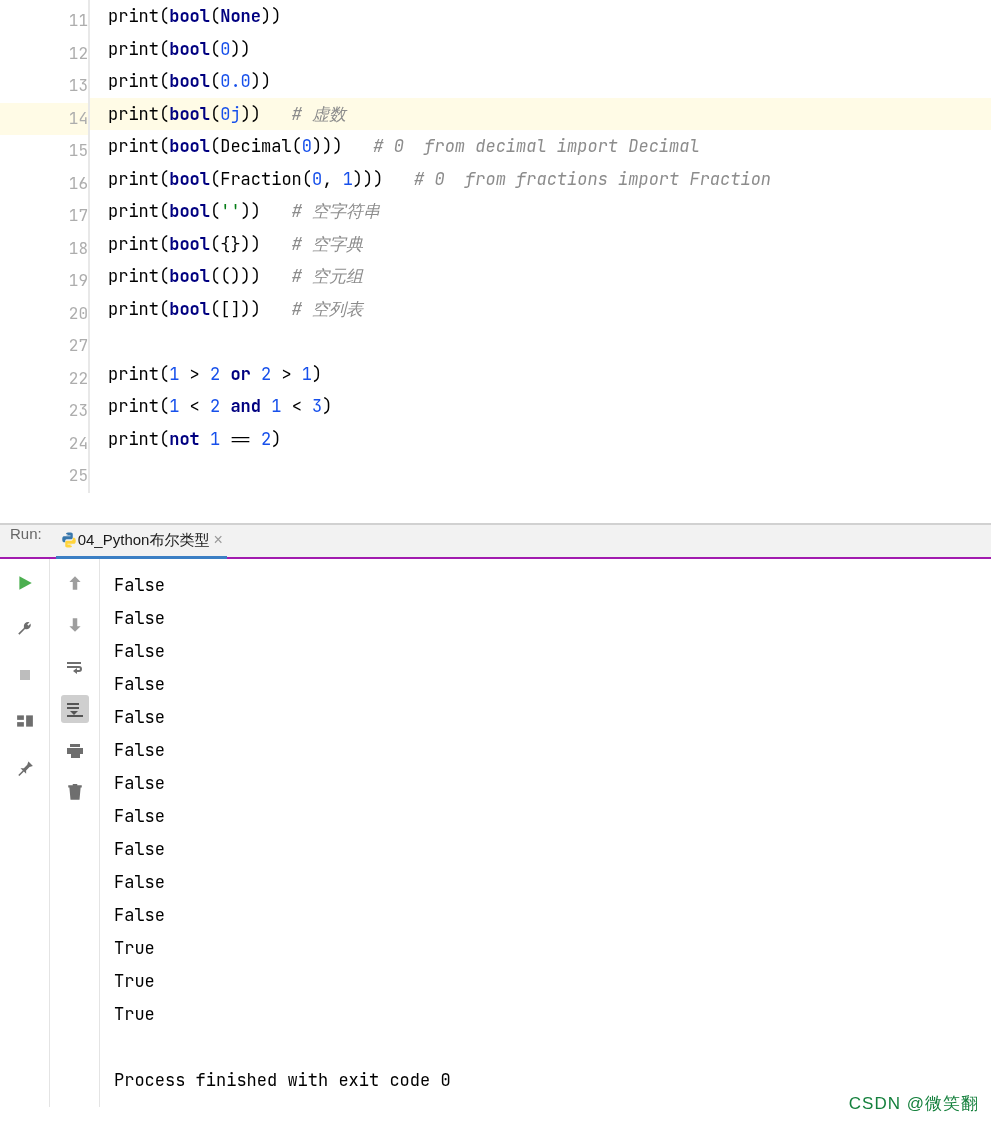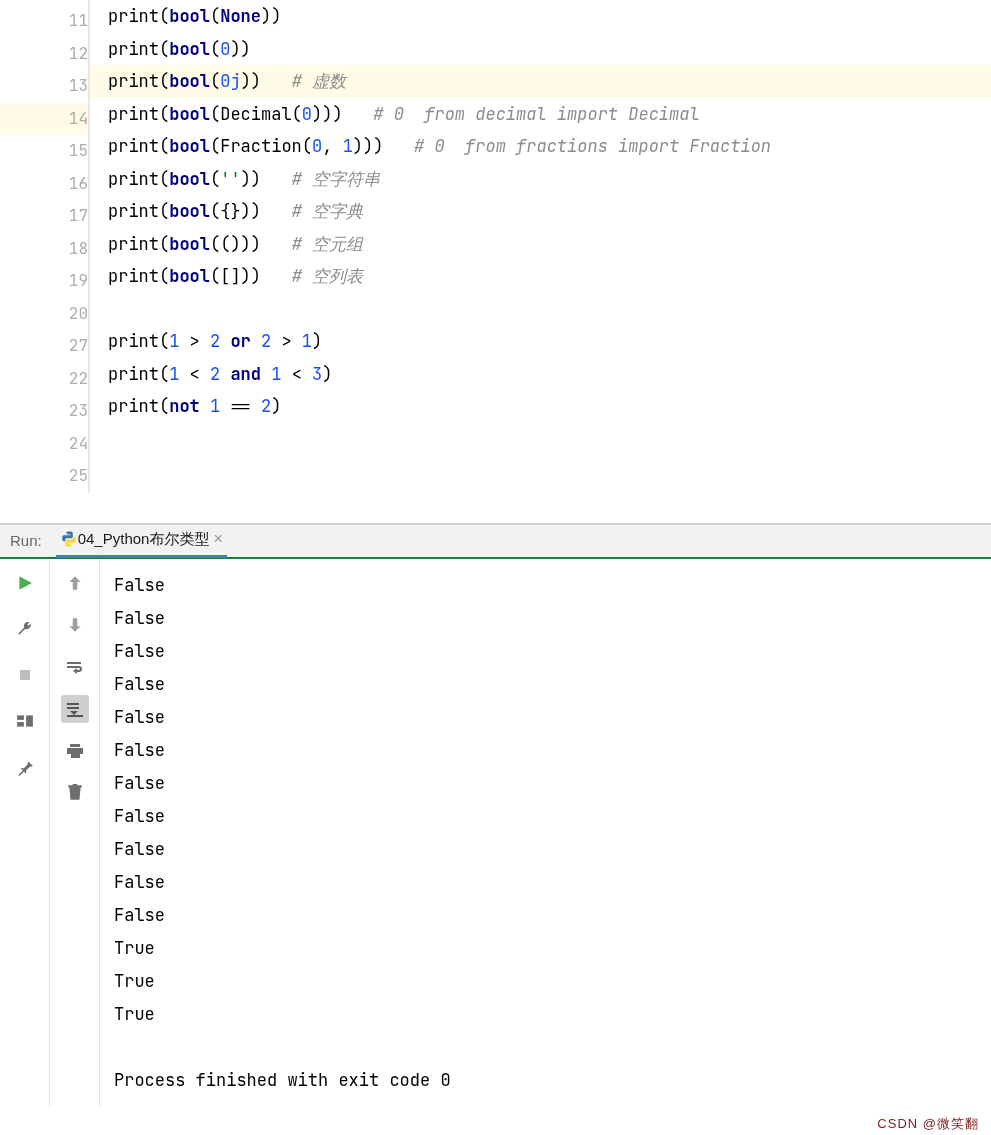--- a/index.html
+++ b/index.html
@@ -57,23 +57,23 @@
 .tk-op { color: #000; }
 .tk-paren { color: #000; }
 
 .run-panel {
   border-top: 2px solid #d1d1d1;
   margin-top: 30px;
 }
 .run-tabs {
   height: 34px;
   display: flex;
-  align-items: center;
+  align-items: flex-start;
   background: #f2f2f2;
-  border-bottom: 2px solid #15803d;
+  border-bottom: 2px solid #a21caf;
   padding-left: 10px;
 }
 .run-label {
   color: #666;
   font-family: "Segoe UI", sans-serif;
   font-size: 15px;
   margin-right: 14px;
 }
 .run-tab {
   display: flex;
@@ -130,24 +130,24 @@
   flex: 1;
   padding: 10px 14px;
   font-family: "JetBrains Mono", "Consolas", monospace;
   font-size: 17px;
   line-height: 33px;
   white-space: pre;
 }
 .watermark {
   position: fixed;
   right: 12px;
-  bottom: 2px;
-  color: #7f1d1d;
+  bottom: 20px;
+  color: #15803d;
   font-family: "Segoe UI", sans-serif;
-  font-size: 13px;
+  font-size: 17px;
   letter-spacing: 1px;
 }
 </style>
 </head>
 <body>
 
 <div class="editor">
   <div class="gutter">
       <div class="ln">11</div>
       <div class="ln">12</div>
@@ -161,20 +161,21 @@
       <div class="ln">20</div>
       <div class="ln">27</div>
       <div class="ln">22</div>
       <div class="ln">23</div>
       <div class="ln">24</div>
       <div class="ln">25</div>
     </div>
   <div class="code-area">
       <div class="code-line"><span class="tk-call">print</span><span class="tk-paren">(</span><span class="tk-bool">bool</span><span class="tk-paren">(</span><span class="tk-kw">None</span><span class="tk-paren">))</span></div>
       <div class="code-line"><span class="tk-call">print</span><span class="tk-paren">(</span><span class="tk-bool">bool</span><span class="tk-paren">(</span><span class="tk-num">0</span><span class="tk-paren">))</span></div>
+      <div class="code-line"><span class="tk-call">print</span><span class="tk-paren">(</span><span class="tk-bool">bool</span><span class="tk-paren">(</span><span class="tk-num">0.0</span><span class="tk-paren">))</span></div>
       <div class="code-line hl"><span class="tk-call">print</span><span class="tk-paren">(</span><span class="tk-bool">bool</span><span class="tk-paren">(</span><span class="tk-num">0j</span><span class="tk-paren">))</span><span>   </span><span class="tk-comment"># 虚数</span></div>
       <div class="code-line"><span class="tk-call">print</span><span class="tk-paren">(</span><span class="tk-bool">bool</span><span class="tk-paren">(</span><span class="tk-cls">Decimal(</span><span class="tk-num">0</span><span class="tk-paren">)))</span><span>   </span><span class="tk-comment"># 0  from decimal import Decimal</span></div>
       <div class="code-line"><span class="tk-call">print</span><span class="tk-paren">(</span><span class="tk-bool">bool</span><span class="tk-paren">(</span><span class="tk-cls">Fraction(</span><span class="tk-num">0</span><span class="tk-op">, </span><span class="tk-num">1</span><span class="tk-paren">)))</span><span>   </span><span class="tk-comment"># 0  from fractions import Fraction</span></div>
       <div class="code-line"><span class="tk-call">print</span><span class="tk-paren">(</span><span class="tk-bool">bool</span><span class="tk-paren">(</span><span class="tk-str">''</span><span class="tk-paren">))</span><span>   </span><span class="tk-comment"># 空字符串</span></div>
       <div class="code-line"><span class="tk-call">print</span><span class="tk-paren">(</span><span class="tk-bool">bool</span><span class="tk-paren">({}))</span><span>   </span><span class="tk-comment"># 空字典</span></div>
       <div class="code-line"><span class="tk-call">print</span><span class="tk-paren">(</span><span class="tk-bool">bool</span><span class="tk-paren">(()))</span><span>   </span><span class="tk-comment"># 空元组</span></div>
       <div class="code-line"><span class="tk-call">print</span><span class="tk-paren">(</span><span class="tk-bool">bool</span><span class="tk-paren">([]))</span><span>   </span><span class="tk-comment"># 空列表</span></div>
       <div class="code-line"></div>
       <div class="code-line"><span class="tk-call">print</span><span class="tk-paren">(</span><span class="tk-num">1</span><span class="tk-op"> &gt; </span><span class="tk-num">2</span><span> </span><span class="tk-kw">or</span><span> </span><span class="tk-num">2</span><span class="tk-op"> &gt; </span><span class="tk-num">1</span><span class="tk-paren">)</span></div>
       <div class="code-line"><span class="tk-call">print</span><span class="tk-paren">(</span><span class="tk-num">1</span><span class="tk-op"> &lt; </span><span class="tk-num">2</span><span> </span><span class="tk-kw">and</span><span> </span><span class="tk-num">1</span><span class="tk-op"> &lt; </span><span class="tk-num">3</span><span class="tk-paren">)</span></div>

